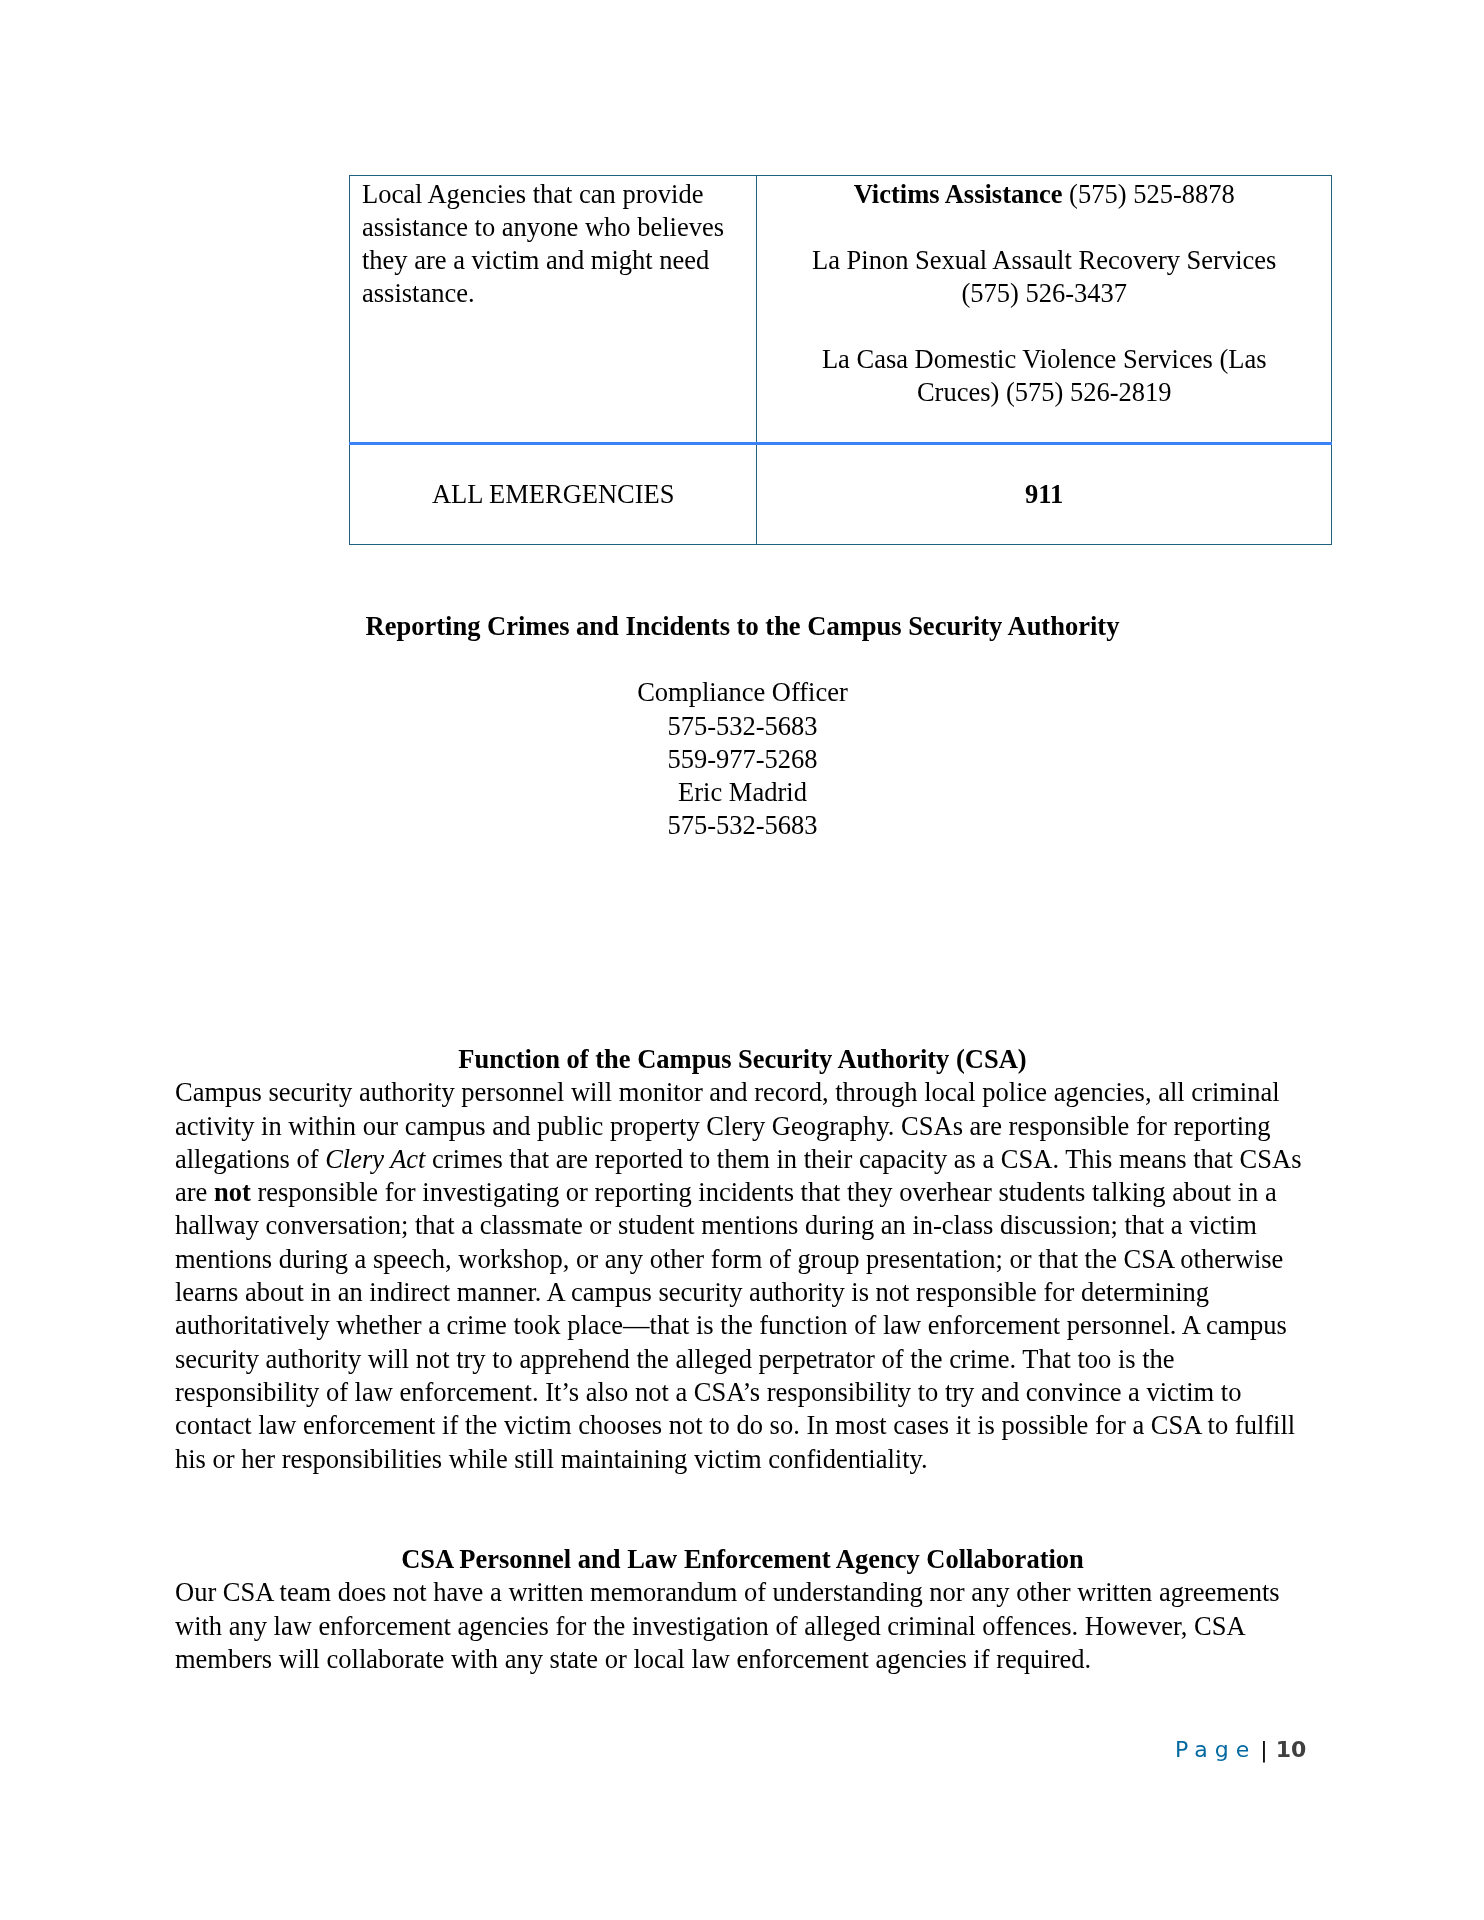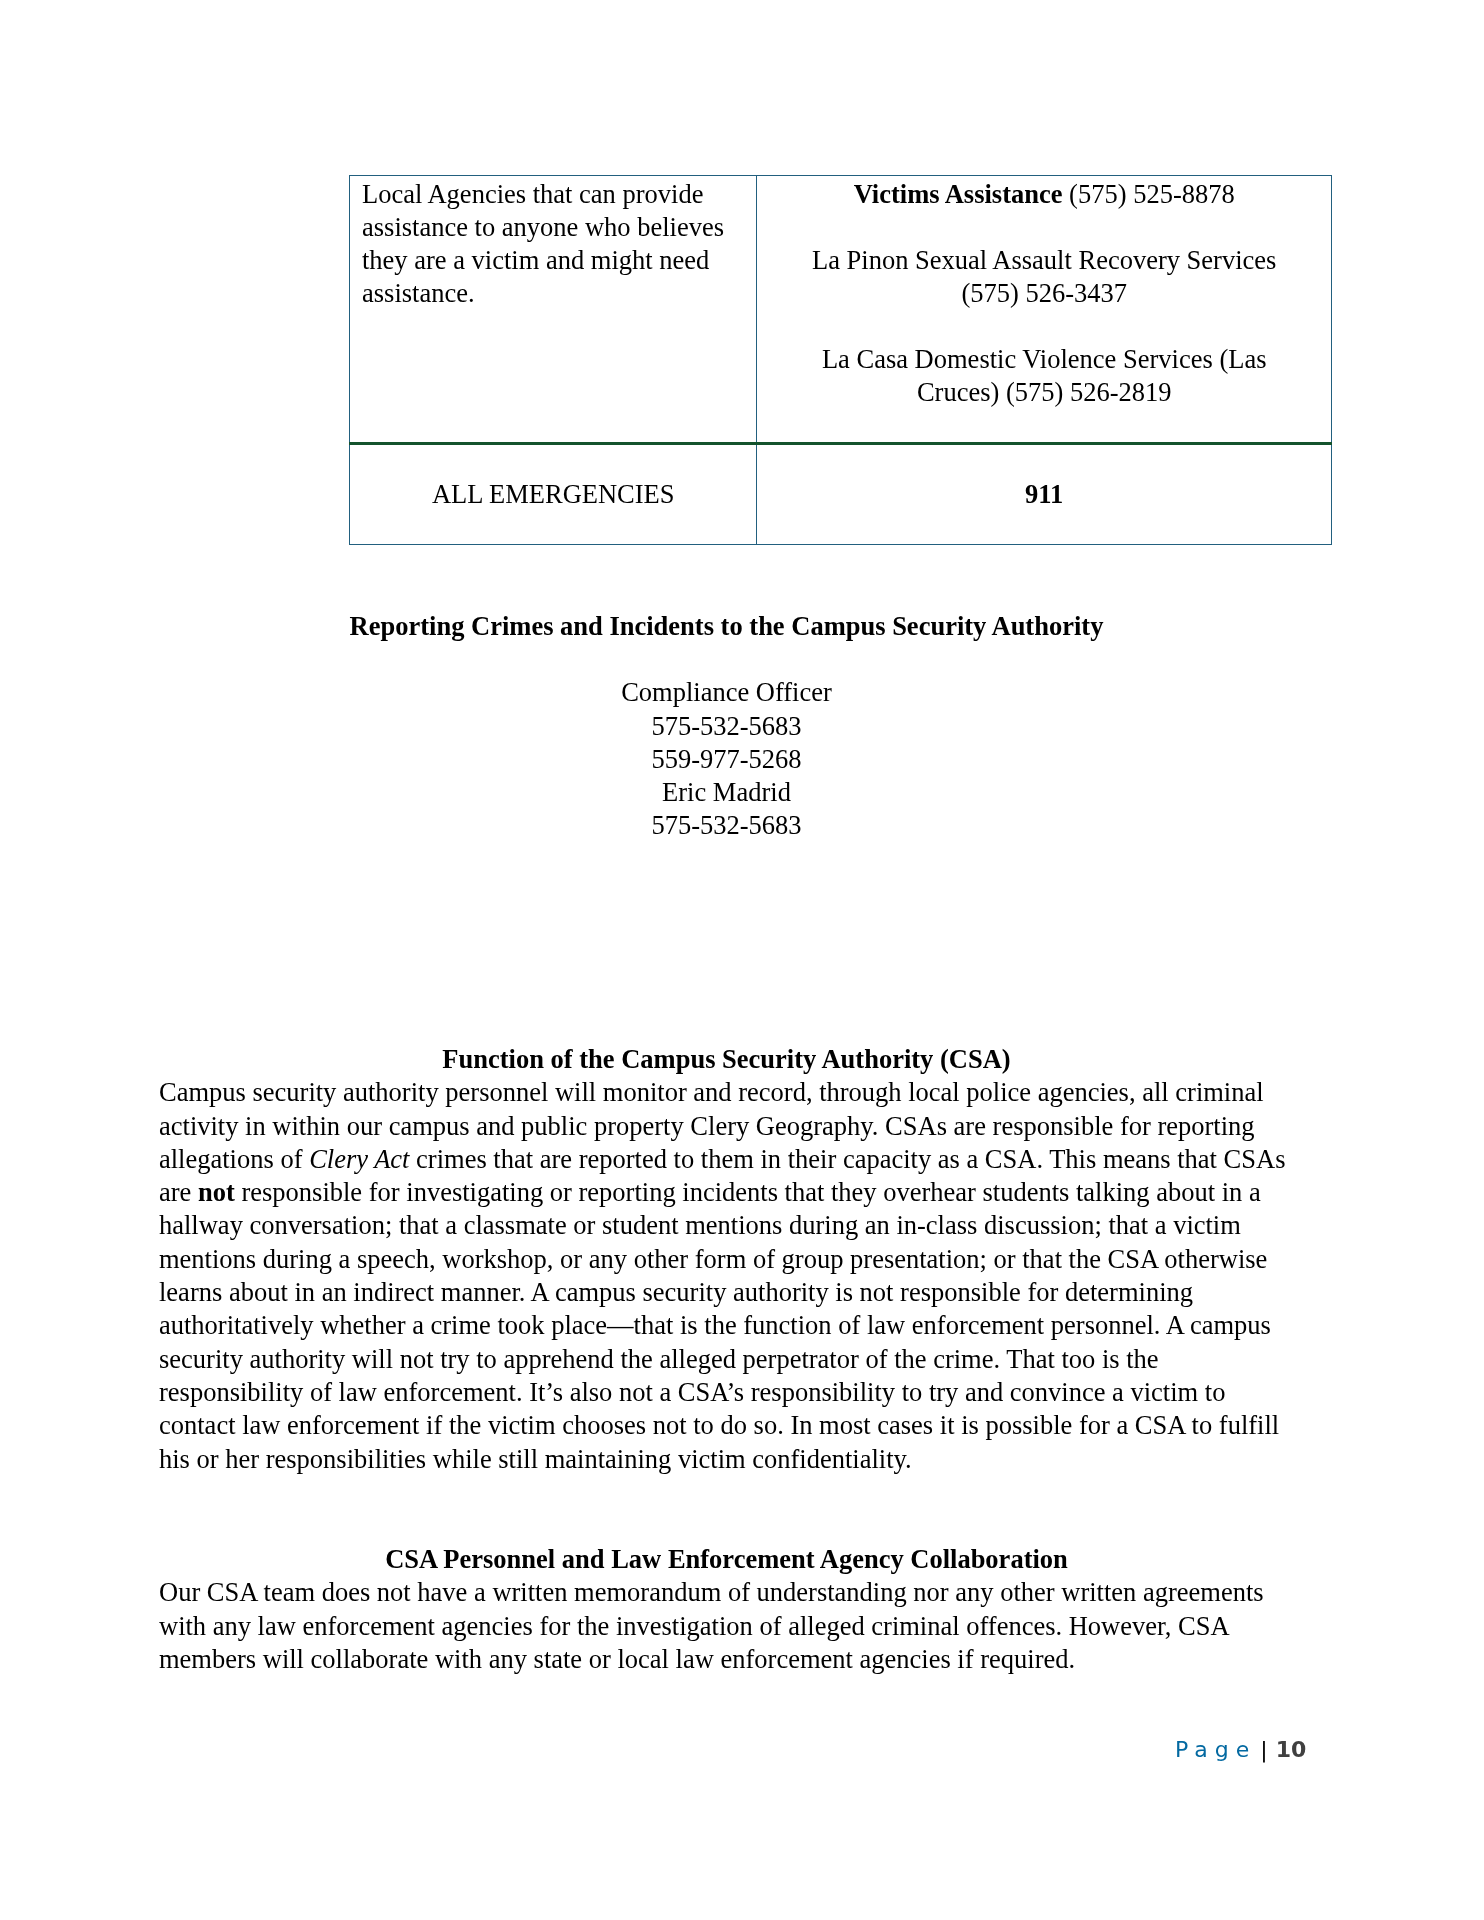--- a/index.html
+++ b/index.html
@@ -5,33 +5,33 @@
   html, body { margin: 0; padding: 0; background: #ffffff; }
   body { width: 1484px; height: 1920px; position: relative; overflow: hidden;
          font-family: "Liberation Serif", "DejaVu Serif", serif; color: #000; }
   .page { position: absolute; left: 0; top: 0; width: 1484px; height: 1920px; }
 
   
   .contact-table { position: absolute; left: 349px; top: 175px; width: 983px;
                    border-collapse: collapse; table-layout: fixed; }
   .contact-table td { border: 1.5px solid #22607f; vertical-align: top;
                       font-size: 26.5px; line-height: 33px; padding: 0; }
-  .contact-table tr.row-agencies td { height: 266px; border-bottom: 3px solid #14532d; }
+  .contact-table tr.row-agencies td { height: 266px; border-bottom: 3px solid #3b82f6; }
   .contact-table tr.row-emergency td { height: 99px; vertical-align: middle; text-align: center; }
   .col-left { width: 407px; }
   .col-right { width: 574px; }
   .cell-left-text { padding: 2px 10px 0 12px; }
   .cell-right-inner { text-align: center; padding-top: 2px; }
   .agency { margin: 0 0 33px 0; }
   .agency:last-child { margin-bottom: 0; }
   .bold { font-weight: bold; }
   .italic { font-style: italic; }
 
   
-  .section { position: absolute; left: 159px; width: 1135px; font-size: 26.5px; line-height: 33.3px; }
+  .section { position: absolute; left: 175px; width: 1135px; font-size: 26.5px; line-height: 33.3px; }
   .section h2 { font-size: 26.5px; font-weight: bold; text-align: center; margin: 0; line-height: 33.3px; }
   .section p { margin: 0; }
   .centered { text-align: center; }
   .officials { margin-top: 33px; text-align: center; }
   .officials div { line-height: 33.3px; }
 
   #sec-reporting { top: 610px; }
   #sec-function  { top: 1043px; }
   #sec-collab    { top: 1543px; }
 

